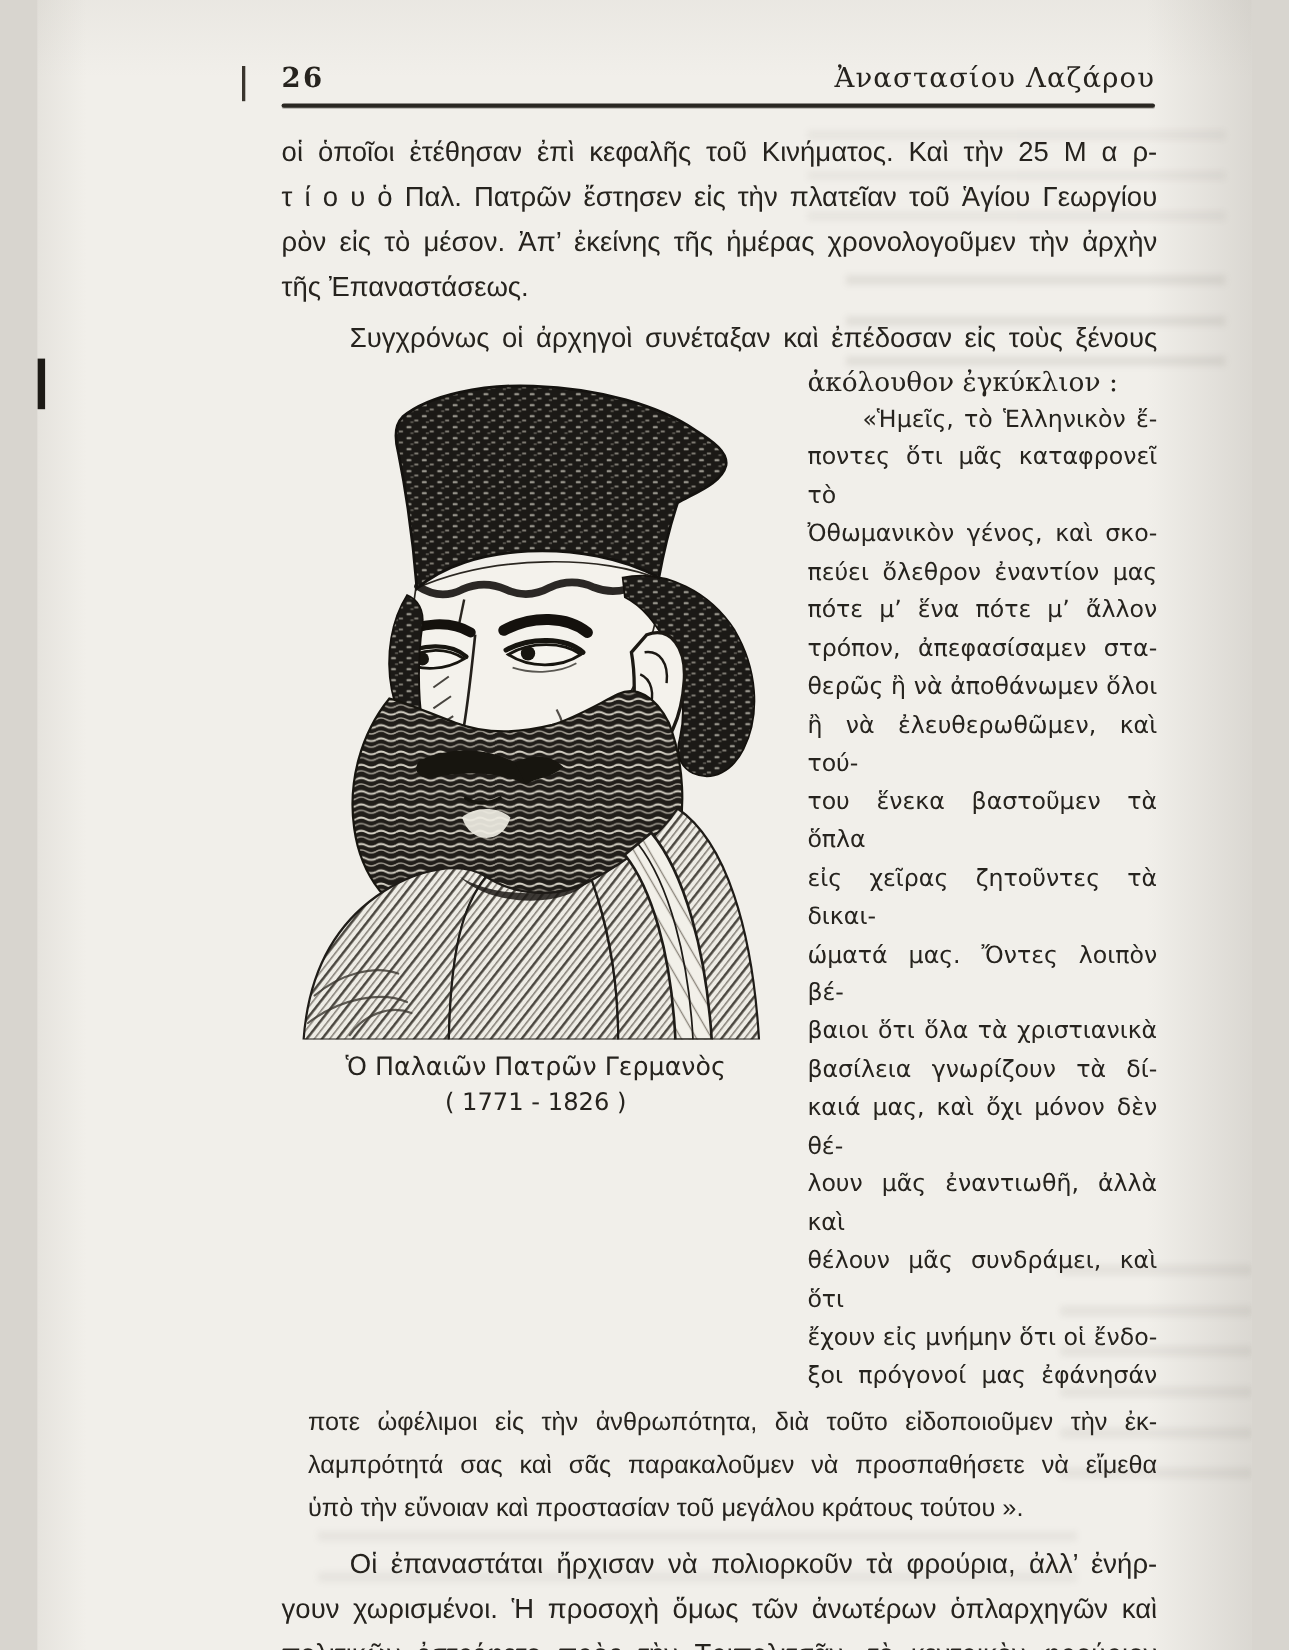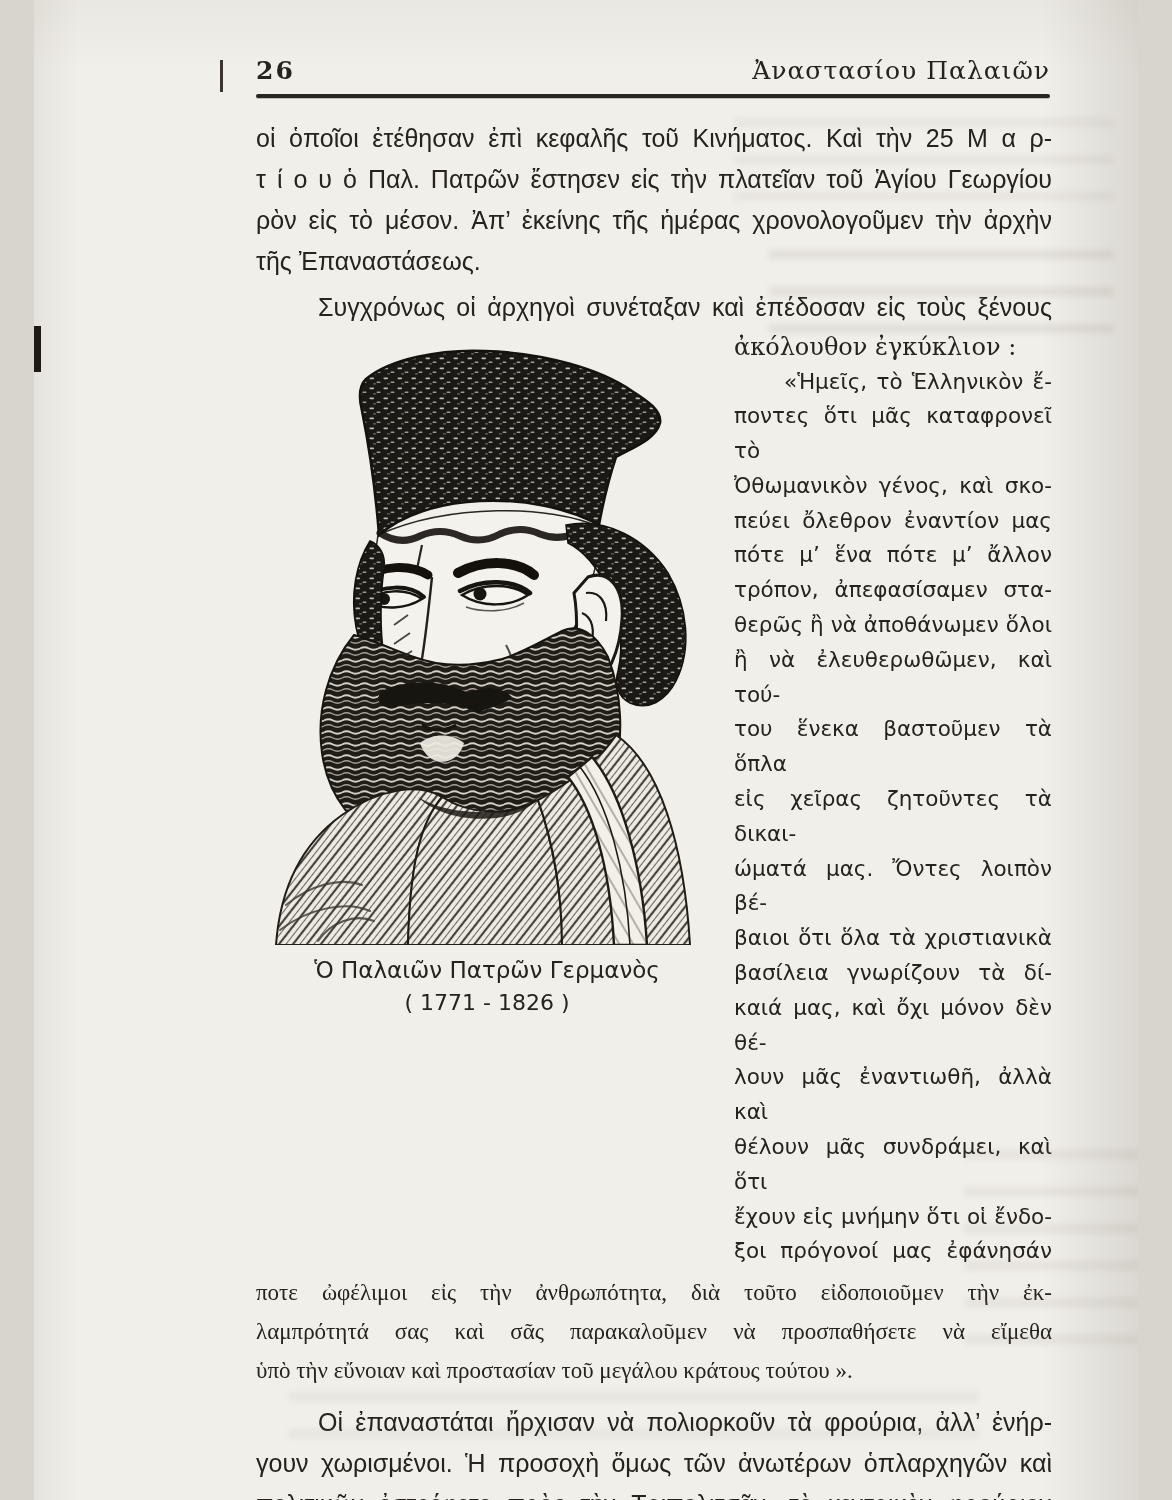--- a/index.html
+++ b/index.html
@@ -33,21 +33,21 @@
   }
   .page-number { letter-spacing:2px; font-weight:bold; }
   .running-title { letter-spacing:1px; }
   .header-rule {
     margin:9px 88px 0 222px; height:3.5px; background:#2a2722; border-radius:2px;
     box-shadow:0 1px 0 rgba(42,39,34,.25);
   }
   
   .text-block { margin:20px 86px 0 222px; }
   .serif { font-family:Liberation Sans, sans-serif; }
-  .sans  { font-family:Liberation Serif, serif; }
+  .sans  { font-family:Liberation Sans, sans-serif;margin-left:24px; }
   .para.serif { font-size:25px; line-height:41px; }
   .ln { white-space:normal; }
   .jl { text-align:justify; text-align-last:justify; }
   .ll { text-align:left; text-align-last:left; }
   .indent { text-indent:62px; }
   .indent-q { text-indent:50px; }
   .p2 { margin-top:5px; }
   
   .wrap-row { display:flex; margin-top:1px; }
   .figure-col { flex:0 0 478px; }
@@ -70,21 +70,21 @@
 
   <div class="edge-mark"></div>
   <div class="header-tick"></div>
   <div class="smudge s1"></div>
   <div class="smudge s2"></div>
   <div class="smudge s3"></div>
   <div class="smudge s4"></div>
 
   <header class="page-header">
     <span class="page-number">26</span>
-    <span class="running-title">Ἀναστασίου Παλαιῶν</span>
+    <span class="running-title">Ἀναστασίου Λαζάρου</span>
   </header>
   <div class="header-rule"></div>
 
   <main class="text-block">
 
     <section class="para serif">
       <div class="ln jl">οἱ ὁποῖοι ἐτέθησαν ἐπὶ κεφαλῆς τοῦ Κινήματος. Καὶ τὴν 25 Μ α ρ-</div>
       <div class="ln jl">τ ί ο υ ὁ Παλ. Πατρῶν ἔστησεν εἰς τὴν πλατεῖαν τοῦ Ἁγίου Γεωργίου</div>
       <div class="ln jl">ρὸν εἰς τὸ μέσον. Ἀπ’ ἐκείνης τῆς ἡμέρας χρονολογοῦμεν τὴν ἀρχὴν</div>
       <div class="ln ll">τῆς Ἐπαναστάσεως.</div>

